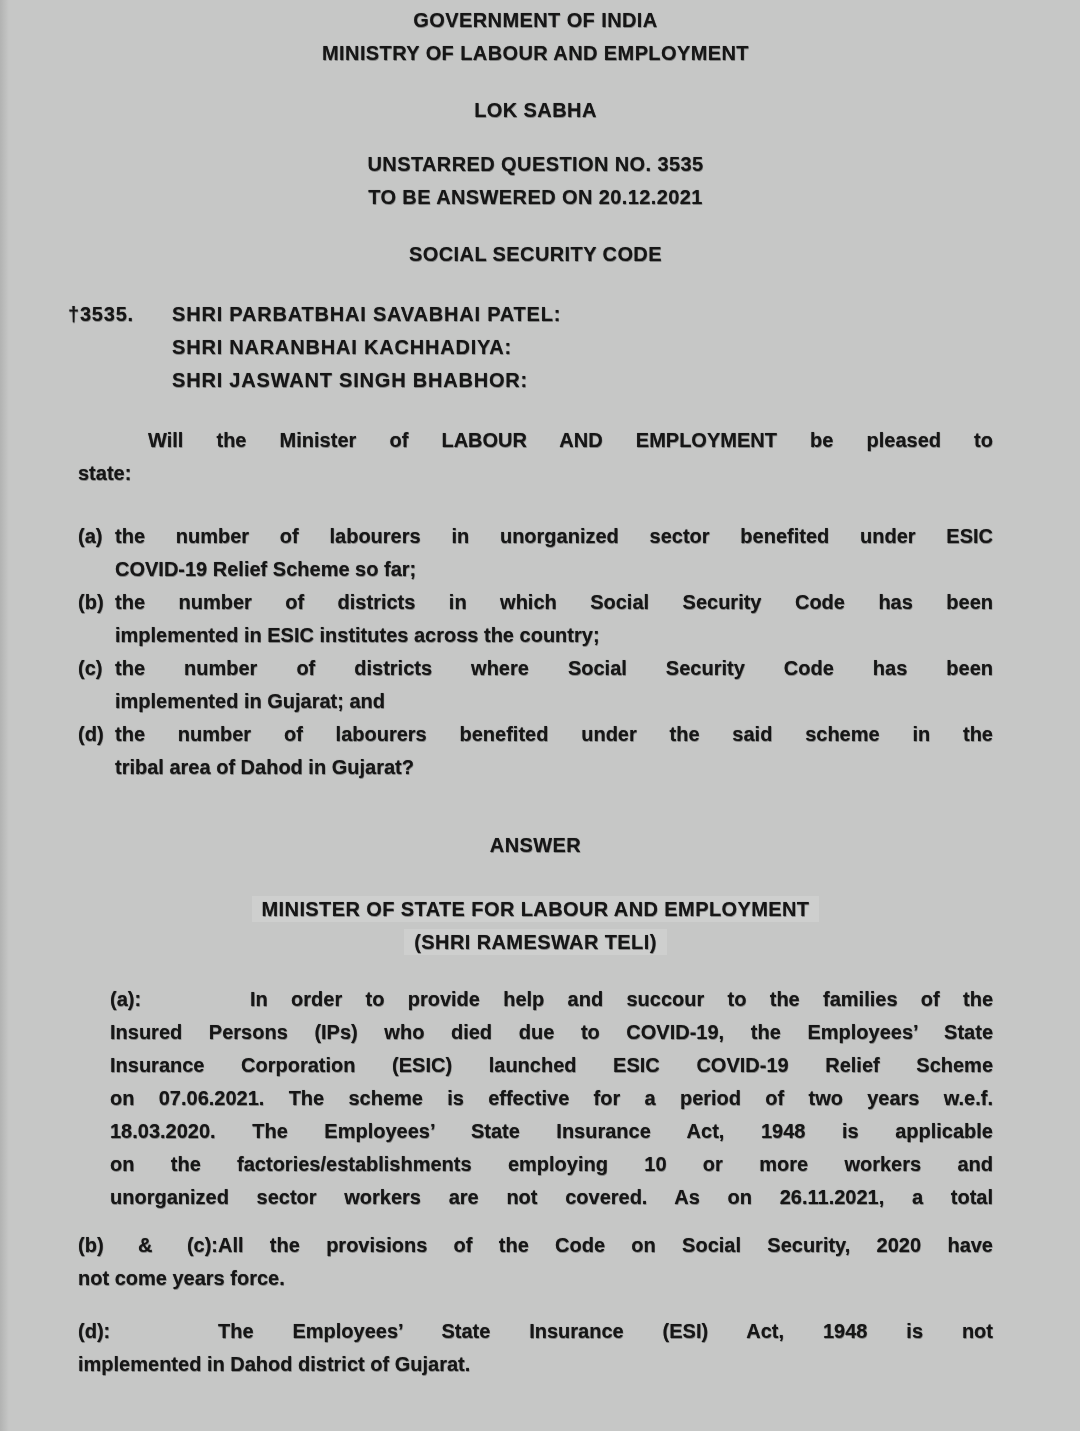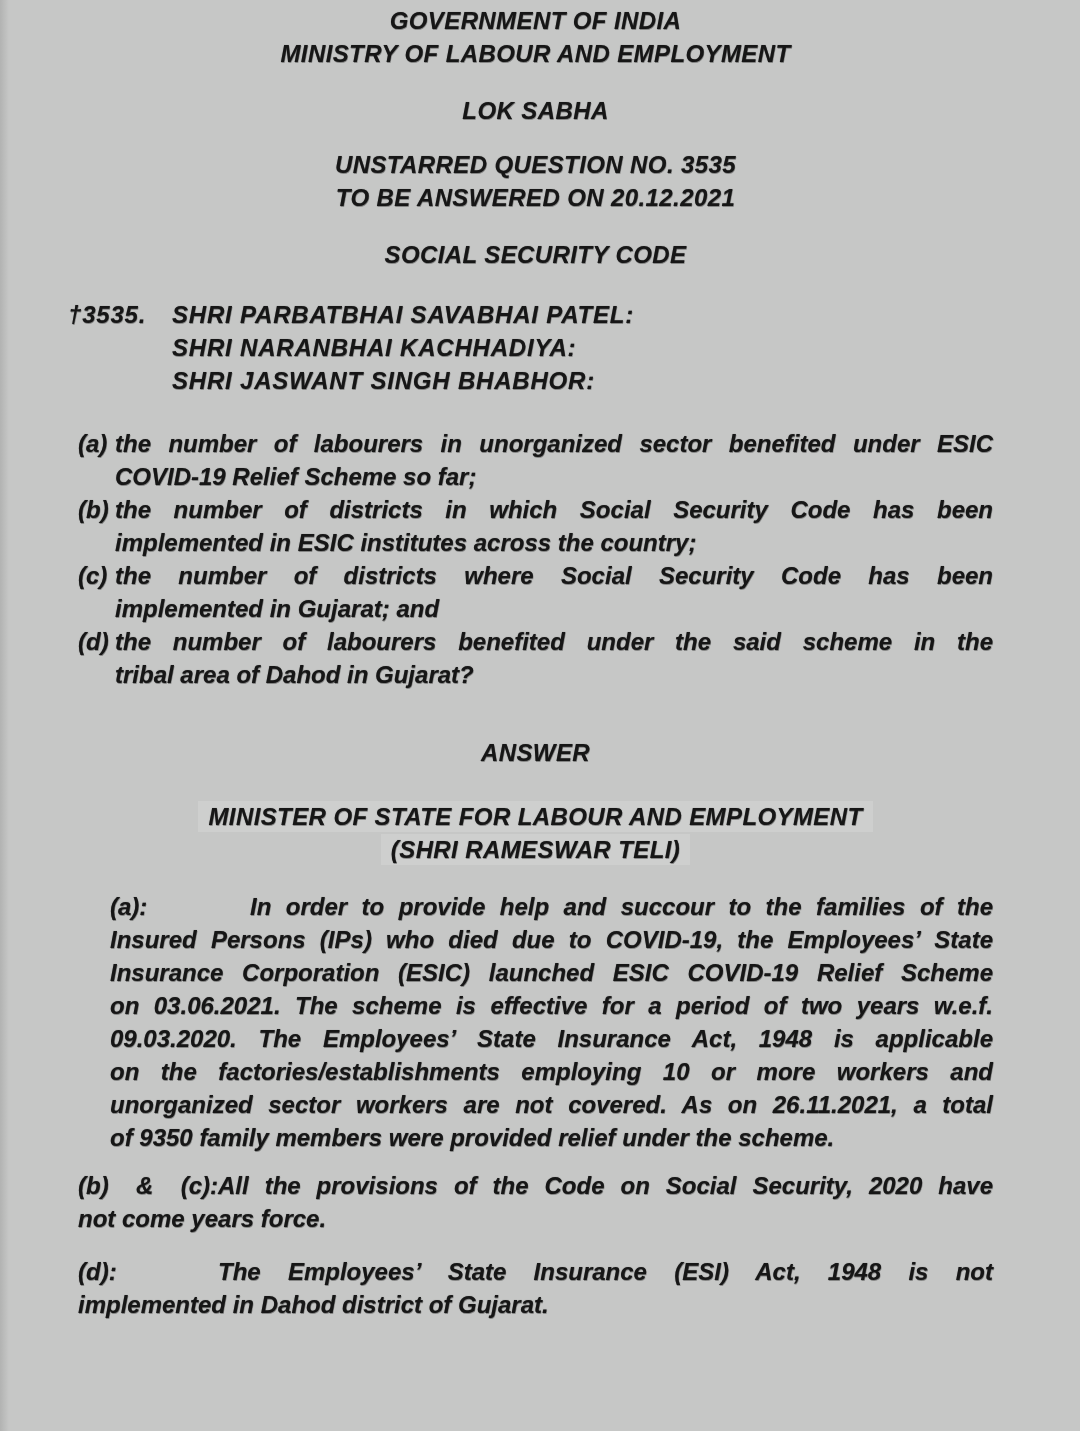--- a/index.html
+++ b/index.html
@@ -18,24 +18,23 @@
   .page::before {
     content: "";
     position: absolute;
     left: 0; top: 0; bottom: 0;
     width: 9px;
     background: linear-gradient(90deg, rgba(0,0,0,0.10), rgba(0,0,0,0));
     pointer-events: none;
   }
   .content {
     padding: 2px 87px 0 78px;
-    font-size: 24px;
+    font-size: 20px;
     line-height: 33px;
     text-shadow: 0 0 1px rgba(0,0,0,0.40), 0.5px 0.5px 0.6px rgba(0,0,0,0.30);
-    font-style: italic;
   }
   .center { text-align: center; letter-spacing: 0.4px; }
   .ln { text-align: justify; }
   .stretch { text-align-last: justify; }
   .indent70 { text-indent: 70px; }
 
   
   .item { padding-left: 37px; }
   .item .first { text-indent: -37px; }
   .ilabel { display: inline-block; width: 37px; text-indent: 0; }
@@ -82,20 +81,24 @@
       <div>TO BE ANSWERED ON 20.12.2021</div>
     </div>
     <div class="center subject">SOCIAL SECURITY CODE</div>
 
     <div class="names">
       <div><span class="qnum">†3535.</span><span>SHRI PARBATBHAI SAVABHAI PATEL:</span></div>
       <div class="nindent">SHRI NARANBHAI KACHHADIYA:</div>
       <div class="nindent">SHRI JASWANT SINGH BHABHOR:</div>
     </div>
 
+    <div class="intro">
+      <div class="ln stretch indent70">Will the Minister of LABOUR AND EMPLOYMENT be pleased to</div>
+      <div class="ln">state:</div>
+    </div>
 
     <div class="items">
       <div class="item">
         <div class="ln stretch first"><span class="ilabel">(a)</span><span>the number of labourers in unorganized sector benefited under ESIC</span></div>
         <div class="ln">COVID-19 Relief Scheme so far;</div>
       </div>
       <div class="item">
         <div class="ln stretch first"><span class="ilabel">(b)</span><span>the number of districts in which Social Security Code has been</span></div>
         <div class="ln">implemented in ESIC institutes across the country;</div>
       </div>
@@ -112,25 +115,24 @@
     <div class="center answer-h">ANSWER</div>
     <div class="center minister">
       <div><span class="hl">MINISTER OF STATE FOR LABOUR AND EMPLOYMENT</span></div>
       <div><span class="hl">(SHRI RAMESWAR TELI)</span></div>
     </div>
 
     <div class="ans-a">
       <div class="ln stretch"><span class="albl">(a):</span><span>In order to provide help and succour to the families of the</span></div>
       <div class="ln stretch">Insured Persons (IPs) who died due to COVID-19, the Employees’ State</div>
       <div class="ln stretch">Insurance Corporation (ESIC) launched ESIC COVID-19 Relief Scheme</div>
-      <div class="ln stretch">on 03.06.2021. The scheme is effective for a period of two years w.e.f.</div>
-      <div class="ln stretch">09.03.2020. The Employees’ State Insurance Act, 1948 is applicable</div>
+      <div class="ln stretch">on 07.06.2021. The scheme is effective for a period of two years w.e.f.</div>
+      <div class="ln stretch">18.03.2020. The Employees’ State Insurance Act, 1948 is applicable</div>
       <div class="ln stretch">on the factories/establishments employing 10 or more workers and</div>
       <div class="ln stretch">unorganized sector workers are not covered. As on 26.11.2021, a total</div>
-      <div class="ln">of 9350 family members were provided relief under the scheme.</div>
     </div>
 
     <div class="ans-bc">
       <div class="ln stretch"><span class="albl">(b) &amp; (c):</span><span>All the provisions of the Code on Social Security, 2020 have</span></div>
       <div class="ln">not come years force.</div>
     </div>
 
     <div class="ans-d">
       <div class="ln stretch"><span class="albl">(d):</span><span>The Employees’ State Insurance (ESI) Act, 1948 is not</span></div>
       <div class="ln">implemented in Dahod district of Gujarat.</div>

